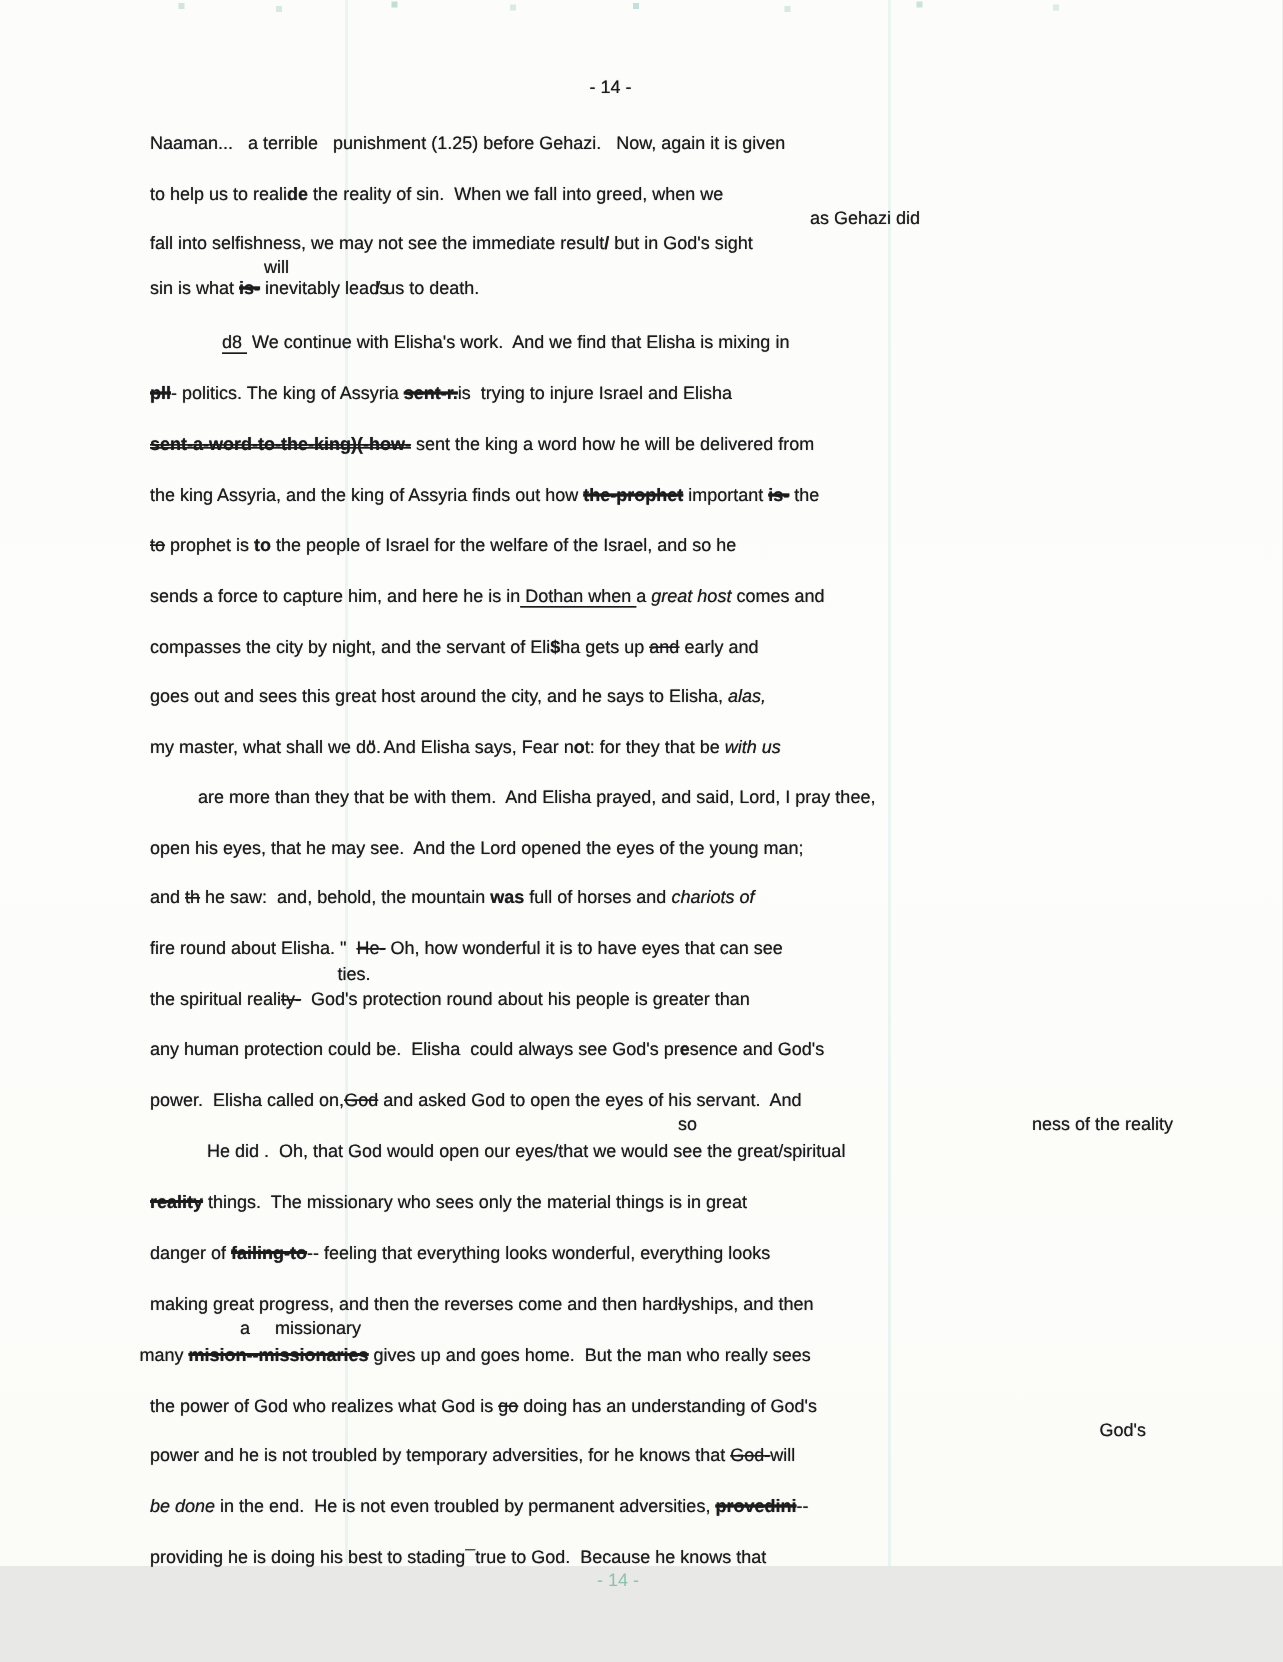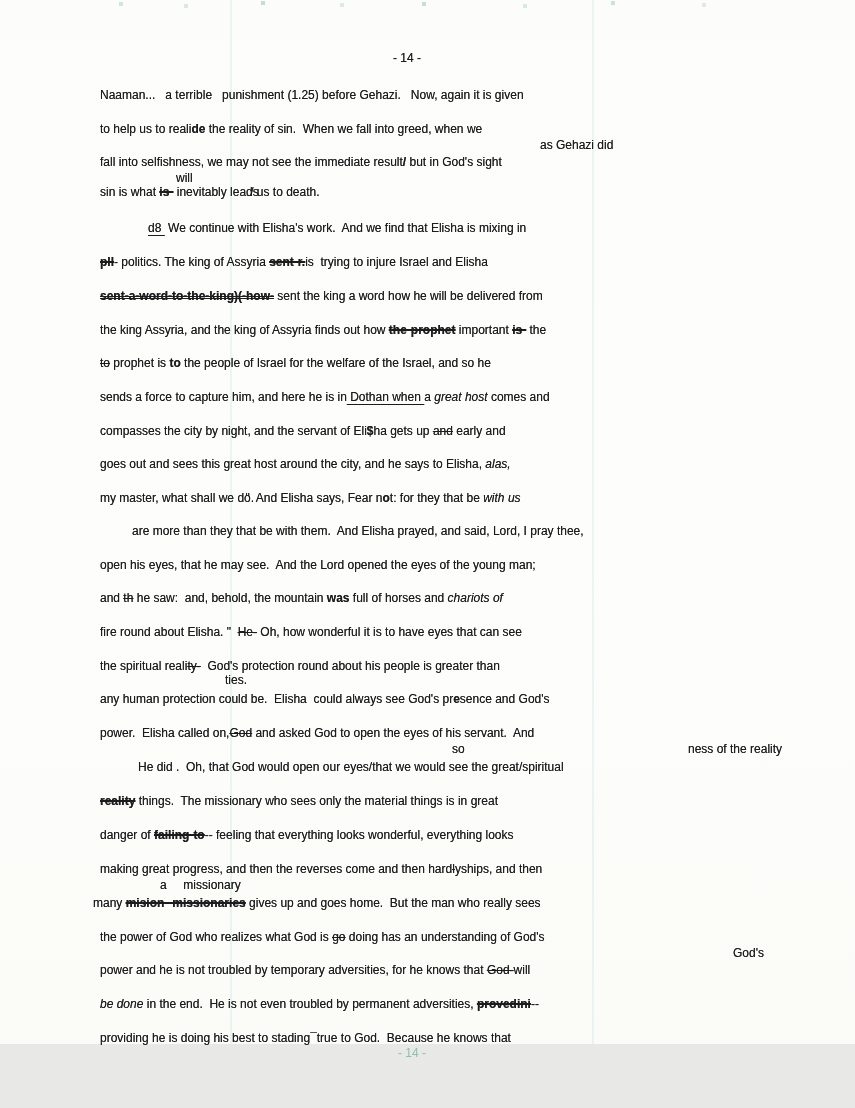--- a/index.html
+++ b/index.html
@@ -78,21 +78,21 @@
       <div class="t-line" style="left: 100px; top: 322px;"><span>the king Assyria, and the king of Assyria finds out how </span><span class="sg-sb">the-prophet</span><span> important </span><span class="sg-sb">is-</span><span> the</span></div>
       <div class="t-line" style="left: 100px; top: 355px;"><span class="sg-s">to</span><span> prophet is </span><span class="sg-b">to</span><span> the people of Israel for the welfare of the Israel, and so he</span></div>
       <div class="t-line" style="left: 100px; top: 389px;"><span>sends a force to capture him, and here he is in</span><span class="sg-u"> Dothan when </span><span>a </span><span class="sg-i">great host</span><span> comes and</span></div>
       <div class="t-line" style="left: 100px; top: 423px;"><span>compasses the city by night, and the servant of Eli</span><span class="sg-b">$</span><span>ha gets up </span><span class="sg-s">and</span><span> early and</span></div>
       <div class="t-line" style="left: 100px; top: 456px;"><span>goes out and sees this great host around the city, and he says to Elisha, </span><span class="sg-i">alas,</span></div>
       <div class="t-line" style="left: 100px; top: 490px;"><span>my master, what shall we do.</span><span class="sg-o">"</span><span>  And Elisha says, Fear n</span><span class="sg-b">o</span><span>t: for they that be </span><span class="sg-i">with us</span></div>
       <div class="t-line" style="left: 100px; top: 523px; margin-left: 32px;"><span>are more than they that be with them.  And Elisha prayed, and said, Lord, I pray thee,</span></div>
       <div class="t-line" style="left: 100px; top: 557px;"><span>open his eyes, that he may see.  And the Lord opened the eyes of the young man;</span></div>
       <div class="t-line" style="left: 100px; top: 590px;"><span>and </span><span class="sg-s">th</span><span> he saw:  and, behold, the mountain </span><span class="sg-b">was</span><span> full of horses and </span><span class="sg-i">chariots of</span></div>
       <div class="t-line" style="left: 100px; top: 624px;"><span>fire round about Elisha. "  </span><span class="sg-s">He-</span><span> Oh, how wonderful it is to have eyes that can see</span></div>
-      <div class="t-line" style="left: 225px; top: 641px; margin-top: 31px;"><span>ties.</span></div>
+      <div class="t-line" style="left: 225px; top: 641px;"><span>ties.</span></div>
       <div class="t-line" style="left: 100px; top: 658px;"><span>the spiritual reali</span><span class="sg-s">ty-</span><span>  God's protection round about his people is greater than</span></div>
       <div class="t-line" style="left: 100px; top: 691px;"><span>any human protection could be.  Elisha  could always see God's pr</span><span class="sg-b">e</span><span>sence and God's</span></div>
       <div class="t-line" style="left: 100px; top: 725px;"><span>power.  Elisha called on,</span><span class="sg-s">God</span><span> and asked God to open the eyes of his servant.  And</span></div>
       <div class="t-line" style="left: 452px; top: 741px;"><span>so</span></div>
       <div class="t-line" style="left: 688px; top: 741px;"><span>ness of the reality</span></div>
       <div class="t-line" style="left: 100px; top: 759px; padding-left: 38px;"><span>He did .  Oh, that God would open our eyes/that we would see the great/spiritual</span></div>
       <div class="t-line" style="left: 100px; top: 793px;"><span class="sg-sb">reality</span><span> things.  The missionary who sees only the material things is in great</span></div>
       <div class="t-line" style="left: 100px; top: 827px; text-align: center;"><span>danger of </span><span class="sg-sb">failing-to</span><span>-- feeling that everything looks wonderful, everything looks</span></div>
       <div class="t-line" style="left: 100px; top: 861px;"><span>making great progress, and then the reverses come and then hard</span><span class="sg-s">l</span><span>yships, and then</span></div>
       <div class="t-line" style="left: 160px; top: 877px;"><span>a     missionary</span></div>

